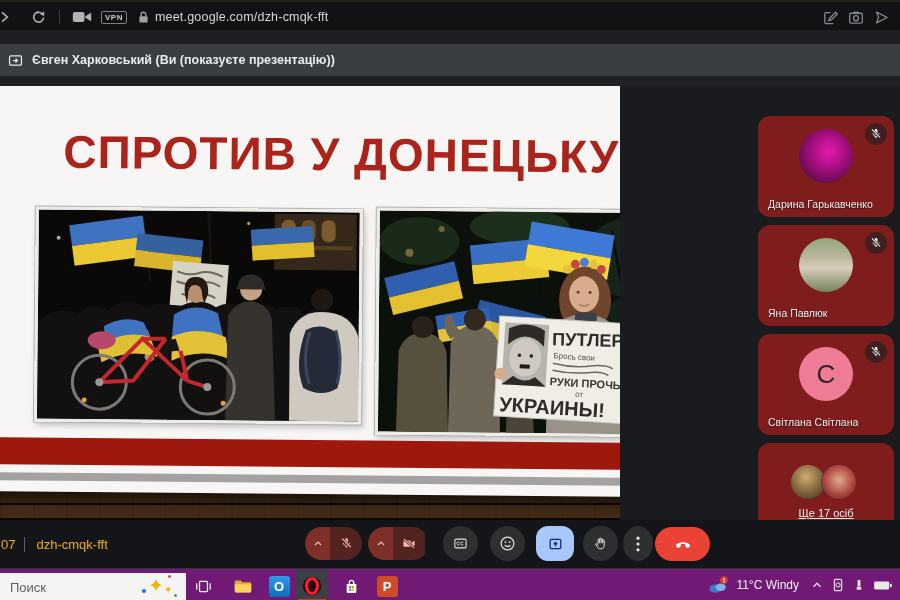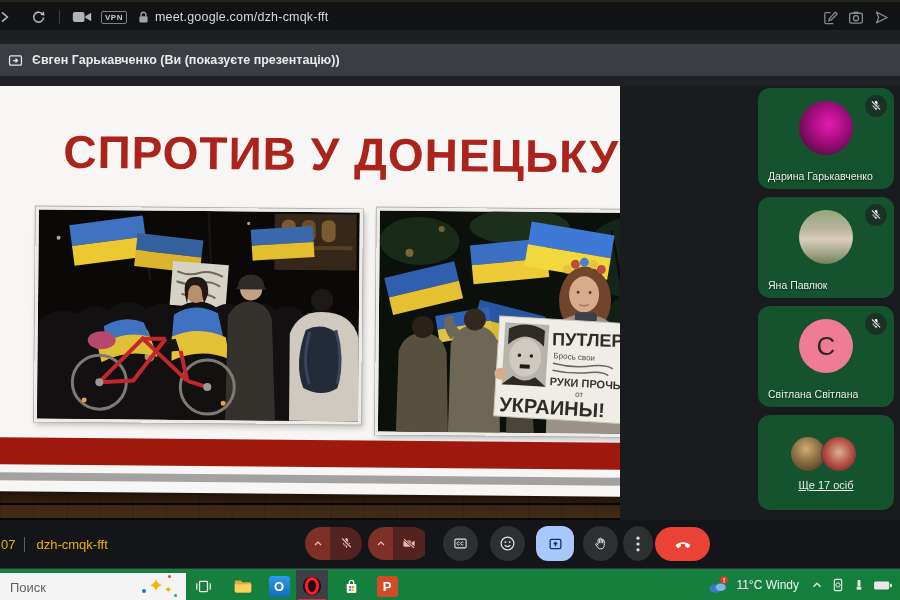--- a/index.html
+++ b/index.html
@@ -32,21 +32,21 @@
   .slide{position:absolute;left:-30px;top:-10px;width:790px;height:415px;background:#f7f6f4;
          transform:rotate(.5deg);transform-origin:0 0;box-shadow:2px 4px 16px rgba(0,0,0,.65);}
   .frame{position:absolute;top:-60px;left:-60px;right:36px;bottom:11px;border:8px solid #a3a2a0;}
   .slide-title{position:absolute;left:94px;top:48px;font-size:46px;font-weight:800;color:#ab241c;
                letter-spacing:1px;white-space:nowrap;}
   .photo{position:absolute;border:3px solid #ecebe7;box-shadow:0 0 0 1px #b4b2ae,2px 3px 6px rgba(0,0,0,.25);display:block;}
   .photo.left{left:67px;top:130px;}
   .photo.right{left:408px;top:128px;}
   .red-band{position:absolute;left:0;top:361px;width:740px;height:27px;background:#9e180d;}
   
-  .tile{position:absolute;left:758px;width:136px;background:#14532d;border-radius:12px;cursor:pointer;}
+  .tile{position:absolute;left:758px;width:136px;background:#7f1d1d;border-radius:12px;cursor:pointer;margin-top:28px;}
   .t1{top:88px;height:101px;} .t2{top:197px;height:101px;} .t3{top:306px;height:101px;} .t4{top:415px;height:95px;}
   .avatar{position:absolute;left:41px;top:13px;width:54px;height:54px;border-radius:50%;overflow:hidden;}
   .av-daryna{background:radial-gradient(circle at 55% 42%, #e21bb0 0%, #b00f88 35%, #6d0b55 70%, #320b28 100%);}
   .av-yana{background:linear-gradient(180deg,#93a878 0%,#b9b49e 35%,#d9cdbd 55%,#74825c 100%);}
   .av-svitlana{background:#ef7b94;display:flex;align-items:center;justify-content:center;
                font-size:26px;color:#26282b;font-weight:400;}
   .tile-name{position:absolute;left:10px;bottom:7px;max-width:118px;overflow:hidden;white-space:nowrap;
              color:#eceeef;font-size:10.5px;text-shadow:0 1px 2px rgba(0,0,0,.6);}
   .mic-badge{position:absolute;right:7px;top:7px;width:22px;height:22px;border-radius:50%;
              background:rgba(30,31,34,.62);display:flex;align-items:center;justify-content:center;}
@@ -60,21 +60,21 @@
   .cb-sep{width:1px;height:15px;background:#5a5e64;margin:0 11px 0 9px;}
   .pill{position:absolute;top:7px;height:33px;border-radius:17px;overflow:hidden;display:flex;cursor:pointer;}
   .pill .chev{width:25px;background:#7d2f28;display:flex;align-items:center;justify-content:center;}
   .pill .act{width:32px;background:#522320;display:flex;align-items:center;justify-content:center;}
   .cbtn{position:absolute;top:6px;width:35px;height:35px;border-radius:50%;background:#2d2f31;
         display:flex;align-items:center;justify-content:center;cursor:pointer;}
   .cbtn.present{width:38px;border-radius:12px;background:#a8c7fa;}
   .endcall{position:absolute;left:655px;top:7px;width:55px;height:34px;border-radius:17px;background:#ea4335;
            display:flex;align-items:center;justify-content:center;cursor:pointer;}
   
-  .taskbar{position:absolute;left:0;top:568px;width:900px;height:32px;background:#15803d;border-top:1px solid #323539;}
+  .taskbar{position:absolute;left:0;top:568px;width:900px;height:32px;background:#701a75;border-top:1px solid #323539;}
   .searchbox{position:absolute;left:0;top:4px;width:186px;height:28px;background:#f4f4f4;
              display:flex;align-items:center;cursor:text;}
   .search-text{color:#5f6368;font-size:13px;margin-left:10px;flex:1;}
   .sparks{position:relative;width:44px;height:26px;margin-right:4px;}
   .spark{position:absolute;color:#f5b301;line-height:1;}
   .sp-big{font-size:19px;left:10px;top:2px;}
   .sp-small{font-size:10px;left:26px;top:11px;}
   .dot{position:absolute;width:4px;height:4px;border-radius:50%;}
   .tb-ico{position:absolute;top:4px;width:26px;height:26px;display:flex;align-items:center;justify-content:center;cursor:pointer;}
   .opera-slot{position:absolute;left:296px;top:1px;width:32px;height:31px;background:#3c4046;
@@ -129,21 +129,21 @@
     </div>
   </div>
 
   <div class="midgap"></div>
 
   <div class="presenterbar">
     <svg width="15" height="15" viewBox="0 0 24 24" style="margin-left:8px;">
       <rect x="2.5" y="4.5" width="19" height="15" rx="2" fill="none" stroke="#e4e6e8" stroke-width="2"></rect>
       <path d="M8 12h7m-3-3.2L15.2 12 12 15.2" stroke="#e4e6e8" stroke-width="2" fill="none"></path>
     </svg>
-    <span class="presenter-name">Євген Гарькавченко (Ви (показуєте презентацію))</span>
+    <span class="presenter-name">Євген Харковський (Ви (показуєте презентацію))</span>
   </div>
   <div class="gap2"></div>
 
   <div class="share">
     <div class="slide">
       <div class="frame"></div>
       <div class="slide-title">СПРОТИВ У ДОНЕЦЬКУ</div>
 
       <svg class="photo left" width="321" height="209" viewBox="0 0 321 209">
         <rect width="321" height="209" fill="#0a0908"></rect>

